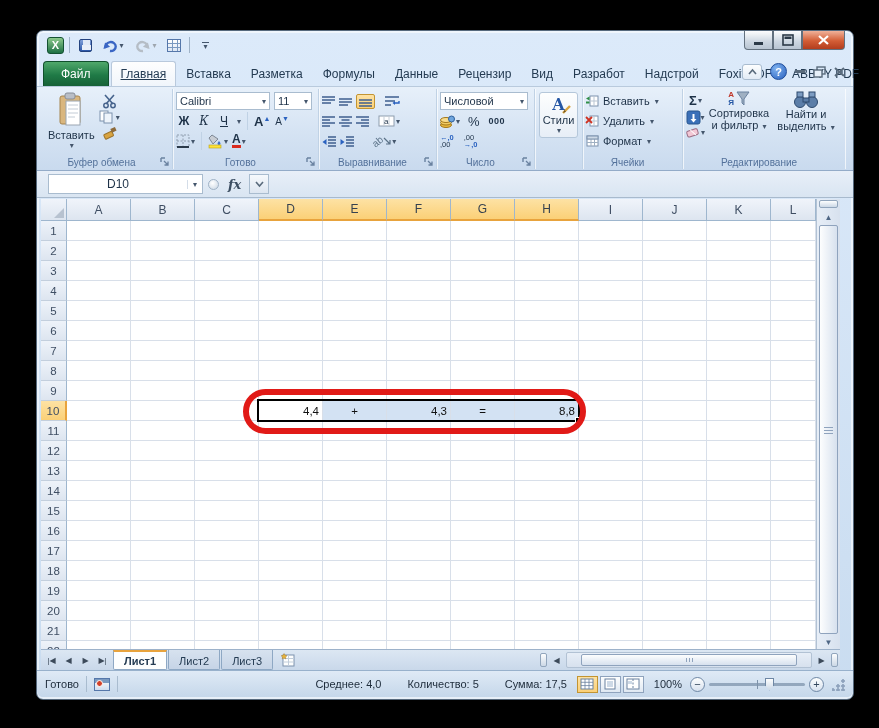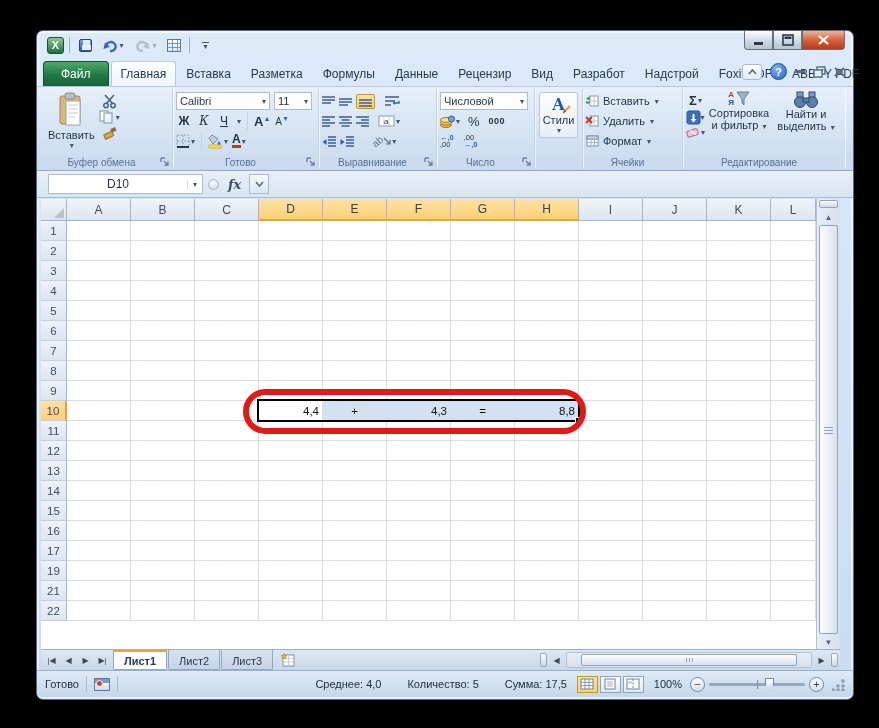--- a/index.html
+++ b/index.html
@@ -32,21 +32,21 @@
   .wbtn { width:29px; height:19px; border:1px solid #62707e; border-top:none; background:linear-gradient(#fcfdfe,#ccd6e1 60%,#b8c4d2); display:flex; align-items:center; justify-content:center; font-size:10px; color:#2c3a48; }
   .wbtn.min { border-radius:0 0 0 4px; }
   .wbtn.close { width:43px; background:linear-gradient(#f0b29a,#d35d35 55%,#b33d1d); color:#fff; border-radius:0 0 4px 0; font-weight:bold; }
   .wbtn svg { display:block; }
 
   
   .tabrow { position:absolute; left:0; top:28px; right:0; height:27px; }
   .tabs { position:absolute; left:6px; bottom:0; display:flex; align-items:flex-end; }
   .tab { padding:5px 9px 5px; font-size:12px; color:#243b52; white-space:nowrap; border:1px solid transparent; border-bottom:none; }
   .tab.file { background:linear-gradient(#50a86b,#1f7a46 55%,#176137); border:1px solid #10502c; border-bottom:none; border-radius:4px 4px 0 0; color:#fff; padding:5px 17px; margin-right:2px; }
-  .tab.active { background:linear-gradient(#fefefe,#f0f5fb); border-color:#b9c9dc; border-radius:3px 3px 0 0; }
+  .tab.active { background:linear-gradient(#fefefe,#f0f5fb); border-color:#b9c9dc; border-radius:3px 3px 0 0;text-decoration:underline; }
   .tabrow-right { position:absolute; right:8px; top:4px; display:flex; align-items:center; gap:8px; }
   .chev-up { width:20px; height:16px; border:1px solid #a9bccf; border-radius:3px; background:linear-gradient(#fdfefe,#e2ebf5); display:flex; align-items:center; justify-content:center; }
   .help { width:17px; height:17px; border-radius:50%; background:radial-gradient(circle at 35% 30%,#7fb2ef,#2a62c0); color:#fff; font-size:11px; font-weight:bold; display:flex; align-items:center; justify-content:center; border:1px solid #1d4c9a; }
   .wwc { color:#5a6b7c; display:flex; gap:9px; align-items:center; }
 
   
   .ribbon { position:absolute; left:0; top:55px; width:100%; height:85px;
     background:linear-gradient(#e7f0fa,#d5e3f3 55%,#c9daee); border-top:1px solid #b9cadd; border-bottom:1px solid #93abc8; display:flex; padding:2px 0 0 4px; }
   .group { position:relative; height:80px; padding:2px 3px 14px 3px; border-right:1px solid #c0d2e5; box-shadow:1px 0 0 rgba(255,255,255,.7); }
   .group-label { position:absolute; left:0; right:10px; bottom:1px; text-align:center; font-size:10px; color:#53719a; white-space:nowrap; }
@@ -815,21 +815,51 @@
           <div class="cell" style="width: 64px;"></div>
           <div class="cell" style="width: 64px;"></div>
           <div class="cell" style="width: 64px;"></div>
           <div class="cell" style="width: 64px;"></div>
           <div class="cell" style="width: 64px;"></div>
           <div class="cell" style="width: 64px;"></div>
           <div class="cell" style="width: 64px;"></div>
           <div class="cell" style="width: 45px;"></div>
         </div>
         <div class="grow">
+          <div class="rowh">18</div>
+          <div class="cell" style="width: 64px;"></div>
+          <div class="cell" style="width: 64px;"></div>
+          <div class="cell" style="width: 64px;"></div>
+          <div class="cell" style="width: 64px;"></div>
+          <div class="cell" style="width: 64px;"></div>
+          <div class="cell" style="width: 64px;"></div>
+          <div class="cell" style="width: 64px;"></div>
+          <div class="cell" style="width: 64px;"></div>
+          <div class="cell" style="width: 64px;"></div>
+          <div class="cell" style="width: 64px;"></div>
+          <div class="cell" style="width: 64px;"></div>
+          <div class="cell" style="width: 45px;"></div>
+        </div>
+        <div class="grow">
           <div class="rowh">19</div>
+          <div class="cell" style="width: 64px;"></div>
+          <div class="cell" style="width: 64px;"></div>
+          <div class="cell" style="width: 64px;"></div>
+          <div class="cell" style="width: 64px;"></div>
+          <div class="cell" style="width: 64px;"></div>
+          <div class="cell" style="width: 64px;"></div>
+          <div class="cell" style="width: 64px;"></div>
+          <div class="cell" style="width: 64px;"></div>
+          <div class="cell" style="width: 64px;"></div>
+          <div class="cell" style="width: 64px;"></div>
+          <div class="cell" style="width: 64px;"></div>
+          <div class="cell" style="width: 45px;"></div>
+        </div>
+        <div class="grow">
+          <div class="rowh">20</div>
           <div class="cell" style="width: 64px;"></div>
           <div class="cell" style="width: 64px;"></div>
           <div class="cell" style="width: 64px;"></div>
           <div class="cell" style="width: 64px;"></div>
           <div class="cell" style="width: 64px;"></div>
           <div class="cell" style="width: 64px;"></div>
           <div class="cell" style="width: 64px;"></div>
           <div class="cell" style="width: 64px;"></div>
           <div class="cell" style="width: 64px;"></div>
           <div class="cell" style="width: 64px;"></div>

